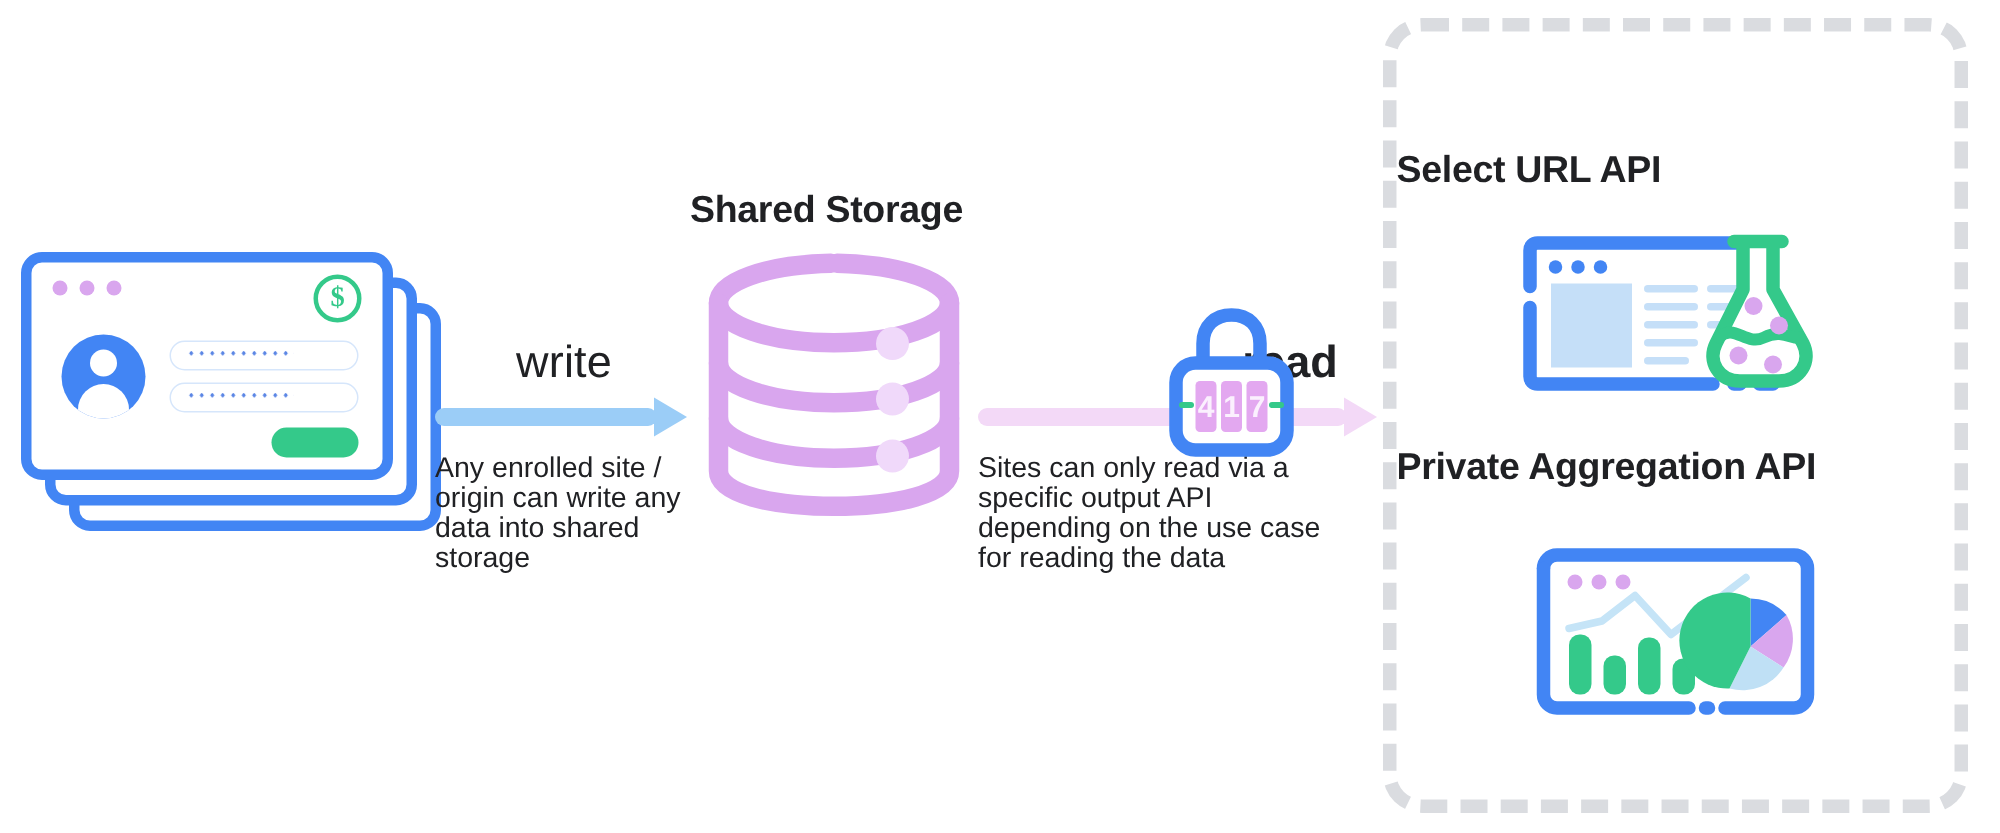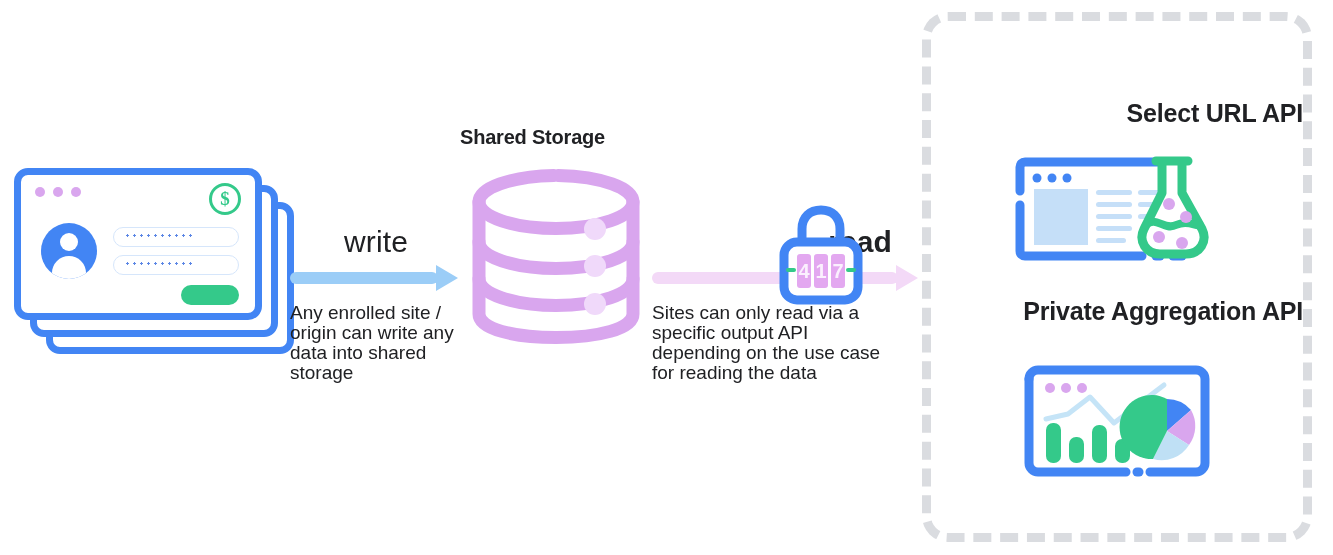--- a/index.html
+++ b/index.html
@@ -53,39 +53,39 @@
   #writeblock{left:290px;top:225px;width:172px;}
   .arrowlbl{font-size:30px;color:#202124;text-align:center;font-weight:400;letter-spacing:.1px;}
   .arrow{position:relative;height:26px;margin-top:6px;}
   .arrow .shaft{position:absolute;left:0;top:7px;height:12px;border-radius:6px;}
   .arrow .head{position:absolute;top:0;width:0;height:0;border-top:13px solid transparent;border-bottom:13px solid transparent;}
   #writearrow .shaft{width:148px;background:#9BCDF7;}
   #writearrow .head{left:146px;border-left:22px solid #9BCDF7;}
   .caption{font-size:19px;line-height:20px;color:#202124;margin-top:12px;}
 
   
-  #cylTitle{left:460px;top:126px;font-size:20px;font-weight:bold;color:#202124;letter-spacing:-.2px;}
+  #cylTitle{left:460px;top:126px;font-size:25px;font-weight:bold;color:#202124;letter-spacing:-.2px;}
   #cyl{left:470px;top:168px;width:172px;height:176px;}
   .cyl-svg{display:block;}
 
   
   #readblock{left:652px;top:225px;width:240px;}
   #readarrow{width:268px;}
   #readarrow .shaft{width:246px;background:#F3D9F7;}
   #readarrow .head{left:244px;border-left:22px solid #F3D9F7;}
   #readlbl{text-align:right;padding-left:56px;font-weight:bold;}
 
   
   #lock{left:779px;top:202px;width:84px;height:104px;}
 
   
   #panel{left:922px;top:12px;width:390px;height:530px;
     border:9px dashed #DADCE0;border-radius:26px;box-sizing:border-box;}
   #panel-inner{position:absolute;inset:0;}
-  .api-title{position:absolute;width:100%;text-align:right;font-size:25px;font-weight:bold;color:#202124;letter-spacing:-.2px;}
+  .api-title{position:absolute;width:100%;text-align:left;font-size:25px;font-weight:bold;color:#202124;letter-spacing:-.2px;}
   #t1{top:78px;} #t2{top:276px;}
   #icon1{left:0;right:0;top:128px;height:120px;}
   #icon2{left:0;right:0;top:338px;height:130px;}
   .centered{display:flex;justify-content:center;align-items:center;}
 </style>
 </head>
 <body>
 
 <div class="stage">
 

